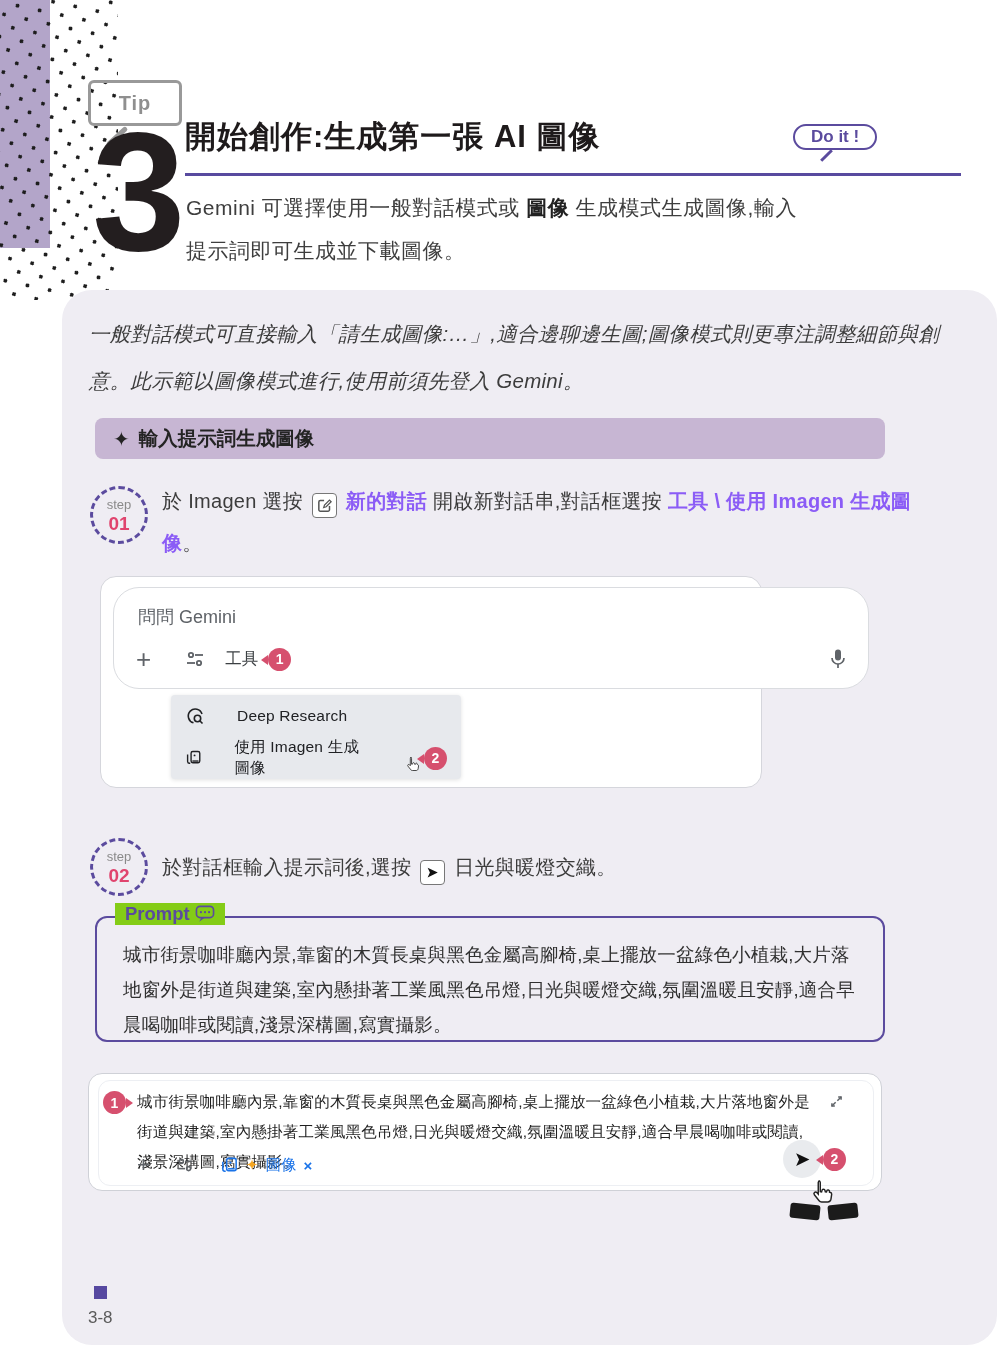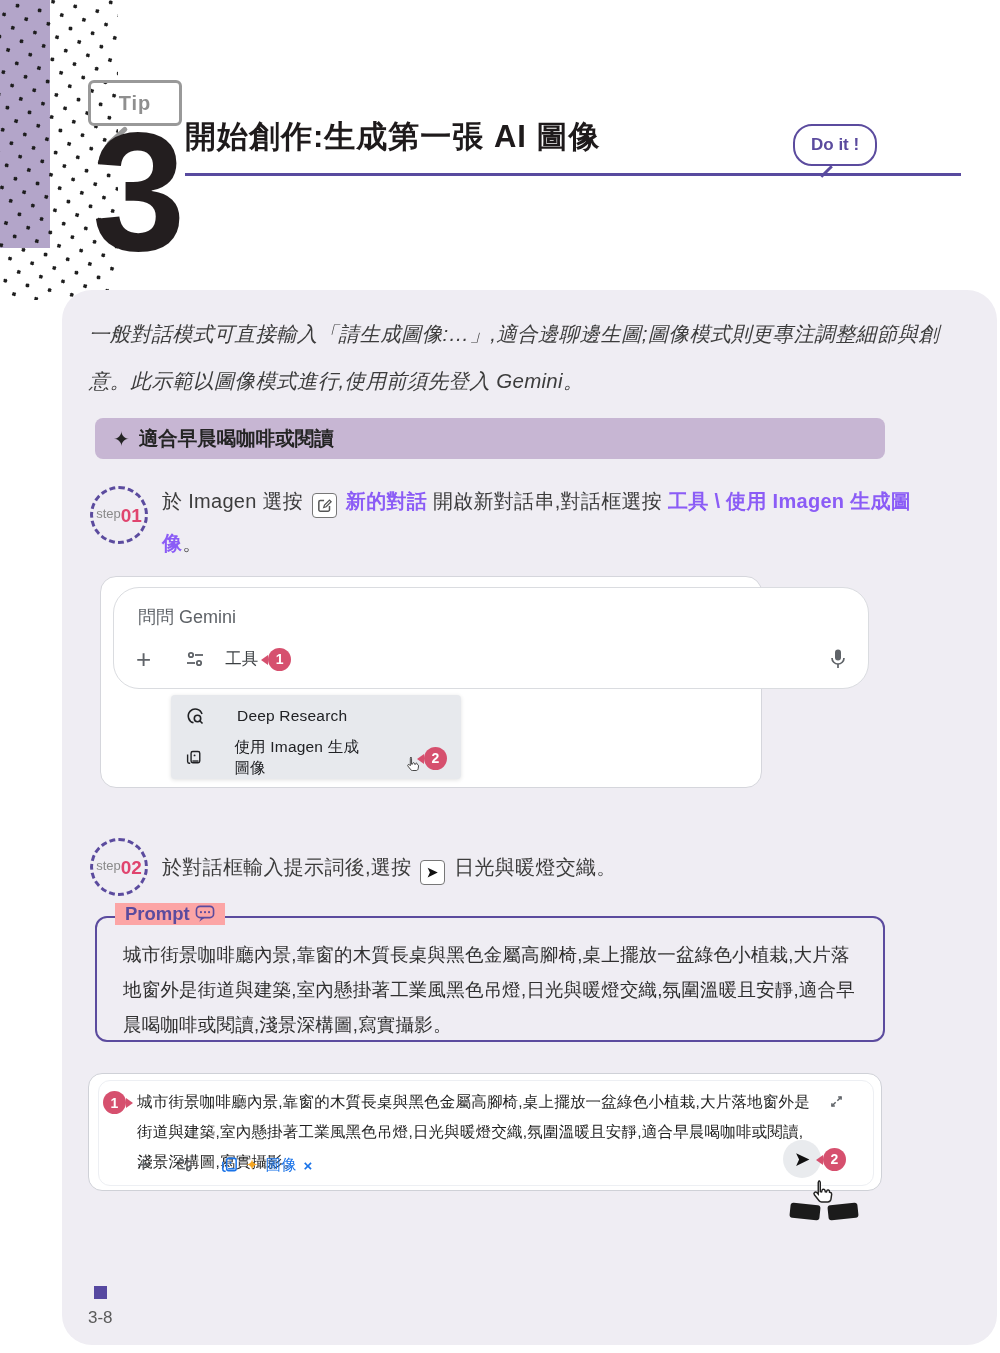--- a/index.html
+++ b/index.html
@@ -15,21 +15,21 @@
 
   
   .tip-box { position:absolute; left:88px; top:80px; width:94px; height:46px;
              border:3px solid #999; border-radius:6px; display:flex; align-items:center; justify-content:center; }
   .tip-box span { color:#8f8f8f; font-weight:bold; font-size:20px; letter-spacing:1px; }
   .tip-slash { position:absolute; left:104px; top:134px; width:26px; height:5px; background:#999;
                border-radius:3px; transform:rotate(-42deg); }
   .big-num { position:absolute; left:92px; top:108px; font-size:168px; line-height:1; font-weight:bold; color:#231e1f; }
 
   .title { position:absolute; left:185px; top:116px; font-size:31px; font-weight:bold; color:#1e1a1b; letter-spacing:1px; }
-  .doit { position:absolute; left:793px; top:124px; padding:9px 16px; border:2.5px solid #5b4b9e;
+  .doit { position:absolute; left:793px; top:124px; padding:1px 16px; border:2.5px solid #5b4b9e;
           border-radius:19px; color:#5b4b9e; font-weight:bold; font-size:17px; background:#fff; }
   .doit::after { content:""; position:absolute; left:24px; bottom:-9px; width:15px; height:3px;
                  background:#5b4b9e; transform:rotate(-45deg); }
   .title-rule { position:absolute; left:185px; top:173px; width:776px; height:2.5px; background:#584a9f; }
 
   .intro { position:absolute; left:186px; top:186px; width:790px; font-size:21px; line-height:2.05; color:#3e3e3e; letter-spacing:0.5px; }
   .intro b { color:#222; }
 
   
   .panel { position:absolute; left:62px; top:290px; width:935px; height:1055px;
@@ -37,21 +37,21 @@
   .p1 { position:absolute; left:27px; top:20px; width:880px; font-size:20.5px; line-height:2.3;
         color:#3c3c3c; letter-spacing:0.3px;font-style:italic; }
 
   .banner { position:absolute; left:33px; top:128px; width:790px; height:41px; background:#c7b6d3;
             border-radius:8px; display:flex; align-items:center; padding-left:18px;
             font-size:19.5px; font-weight:bold; color:#242424; }
   .banner .star { margin-right:9px; font-weight:normal; font-size:20px; }
 
   
   .stepb { position:absolute; width:58px; height:58px; border:3px dashed #5b4b9e; border-radius:50%;
-           display:flex; align-items:center; justify-content:center; }
+           display:flex; flex-direction:column; align-items:center; justify-content:center; }
   .stepb .s { color:#8a8a8a; font-size:13px; line-height:1; margin-bottom:3px; }
   .stepb .n { color:#e0446e; font-size:19px; font-weight:bold; line-height:1; }
   .step1-badge { left:28px; top:196px; }
   .step2-badge { left:28px; top:548px; }
   .steptext { position:absolute; font-size:20px; line-height:2.1; color:#3c3c3c; letter-spacing:0.3px; }
   .step1-text { left:100px; top:190px; width:750px; }
   .step2-text { left:100px; top:556px; width:750px; }
   .steptext b { color:#8b5cf6; }
   .inline-icon { display:inline-flex; align-items:center; justify-content:center; width:25px; height:25px;
                  border:1.5px solid #777; border-radius:4px; background:#fff; vertical-align:-5px; margin:0 3px; }
@@ -79,21 +79,21 @@
   .menu { position:absolute; left:70px; top:118px; width:290px; background:#e7e9ed; border-radius:4px;
           box-shadow:0 1px 4px rgba(0,0,0,0.12); }
   .menu-item { height:42px; display:flex; align-items:center; padding:0 14px; gap:32px; }
   .menu-item span.lbl { font-size:15.5px; color:#202124; font-weight:500; letter-spacing:0.2px; }
   .mi2-extra { display:flex; align-items:center; gap:4px; margin-left:2px; }
   .hand { position:relative; top:7px; }
 
   
   .promptbox { position:absolute; left:33px; top:626px; width:790px; height:126px;
                border:2.5px solid #5b4b9e; border-radius:12px; }
-  .promptlabel { position:absolute; left:18px; top:-15px; background:#fca5a5; padding:0 10px;
+  .promptlabel { position:absolute; left:18px; top:-15px; background:#84cc16; padding:0 10px;
                  display:flex; align-items:center; gap:5px; color:#5b4b9e; font-weight:bold; font-size:18.5px; }
   .prompttext { padding:19px 22px 0 26px; font-size:18.5px; line-height:1.9; color:#303030; letter-spacing:0.2px; }
 
   
   .shot2 { position:absolute; left:26px; top:783px; width:794px; height:118px; background:#fff;
            border:1.5px solid #cfd1d7; border-radius:14px; }
   .input2 { position:absolute; left:9px; top:6px; width:776px; height:106px; border:1px solid #edeff3;
             border-radius:12px; }
   .shot2 .badge1b { position:absolute; left:14px; top:17px; }
   .txt2 { position:absolute; left:48px; top:13px; width:678px; font-size:15.5px; line-height:1.95;
@@ -134,28 +134,32 @@
   <div class="tip-box">
     <span>Tip</span>
   </div>
   <div class="tip-slash"></div>
   <div class="big-num">3</div>
 
   <div class="title">開始創作:生成第一張 AI 圖像</div>
   <div class="doit">Do it !</div>
   <div class="title-rule"></div>
 
+  <div class="intro">
+    <div><span>Gemini 可選擇使用一般對話模式或</span> <b>圖像</b> <span>生成模式生成圖像,輸入</span></div>
+    <div>提示詞即可生成並下載圖像。</div>
+  </div>
 
   <div class="panel">
 
     <div class="p1">一般對話模式可直接輸入「請生成圖像:…」,適合邊聊邊生圖;圖像模式則更專注調整細節與創意。此示範以圖像模式進行,使用前須先登入 Gemini。</div>
 
     <div class="banner">
       <span class="star">✦</span>
-      <span>適合早晨喝咖啡或閱讀</span>
+      <span>輸入提示詞生成圖像</span>
     </div>
 
     <div class="stepb step1-badge">
       <span class="s">step</span>
       <span class="n">01</span>
     </div>
     <div class="steptext step1-text">
       <span>於 Imagen 選按</span>
       <span class="inline-icon">
         <svg width="15" height="15" viewBox="0 0 18 18" fill="none" stroke="#555" stroke-width="1.8">

